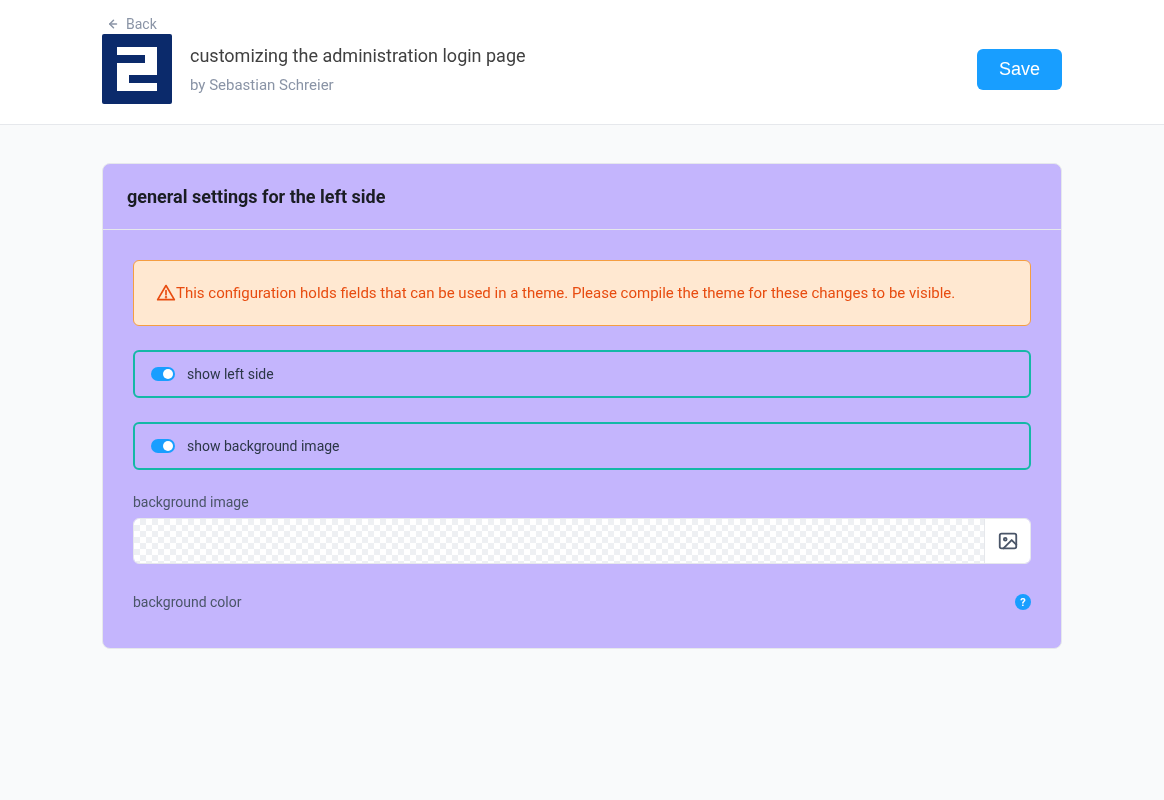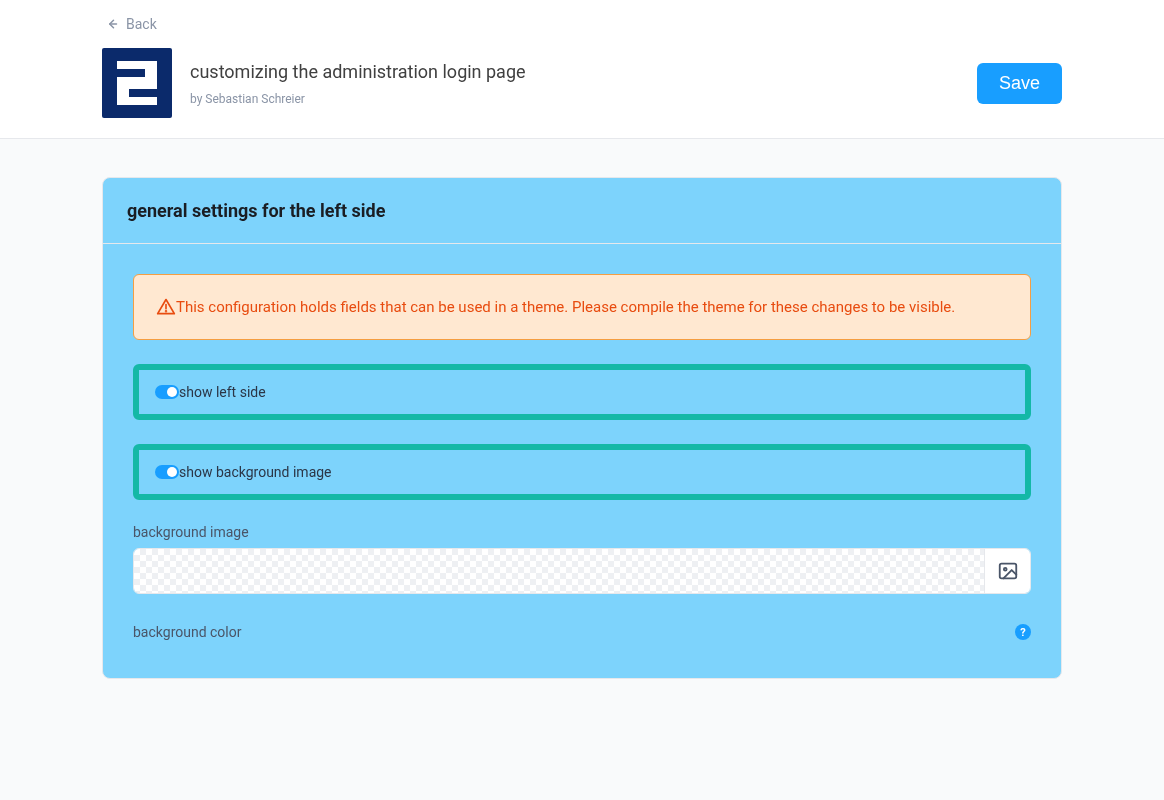--- a/index.html
+++ b/index.html
@@ -18,21 +18,21 @@
       max-width: 960px;
       margin: 0 auto;
     }
     .back-link {
       display: inline-flex;
       align-items: center;
       gap: 8px;
       color: #8a94a6;
       font-size: 14px;
       cursor: pointer;
-      margin-bottom: 16px;
+      margin-bottom: 2px;
       margin-left: 4px;
     }
     .back-link svg { width: 12px; height: 12px; }
     .header-main {
       display: flex;
       align-items: center;
       gap: 18px;
     }
     .plugin-icon {
       width: 70px;
@@ -63,41 +63,41 @@
     .plugin-icon-inner::after {
       bottom: 8px; right: 0; width: 28px; height: 8px;
     }
     .title-block h1 {
       font-size: 18px;
       font-weight: 400;
       color: #404040;
       line-height: 1.3;
     }
     .title-block .byline {
-      font-size: 12px;
+      font-size: 15px;
       color: #8a94a6;
       margin-top: 8px;
     }
     .save-btn {
       margin-left: auto;
       background: #189eff;
       color: #ffffff;
       border: none;
       border-radius: 6px;
       padding: 10px 22px;
       font-size: 18px;
       font-weight: 500;
       cursor: pointer;
     }
     .content {
       max-width: 960px;
       margin: 38px auto 0 auto;
     }
     .card {
-      background: #7dd3fc;
+      background: #c4b5fd;
       border: 1px solid #e6e8ec;
       border-radius: 8px;
       overflow: hidden;
     }
     .card-header {
       padding: 22px 24px;
       border-bottom: 1px solid #e6e8ec;
     }
     .card-header h2 {
       font-size: 18px;
@@ -116,25 +116,26 @@
       align-items: flex-start;
       margin-bottom: 24px;
     }
     .alert svg { flex-shrink: 0; width: 20px; height: 20px; margin-top: 2px; }
     .alert-text {
       color: #e84c10;
       font-size: 15px;
       line-height: 1.6;
     }
     .toggle-row {
-      border: 6px solid #14b8a6;
+      border: 2px solid #14b8a6;
       border-radius: 6px;
       padding: 14px 16px;
       display: flex;
       align-items: center;
+      gap: 12px;
       margin-bottom: 24px;
     }
     .toggle {
       width: 24px;
       height: 14px;
       background: #189eff;
       border-radius: 10px;
       position: relative;
       cursor: pointer;
       flex-shrink: 0;

